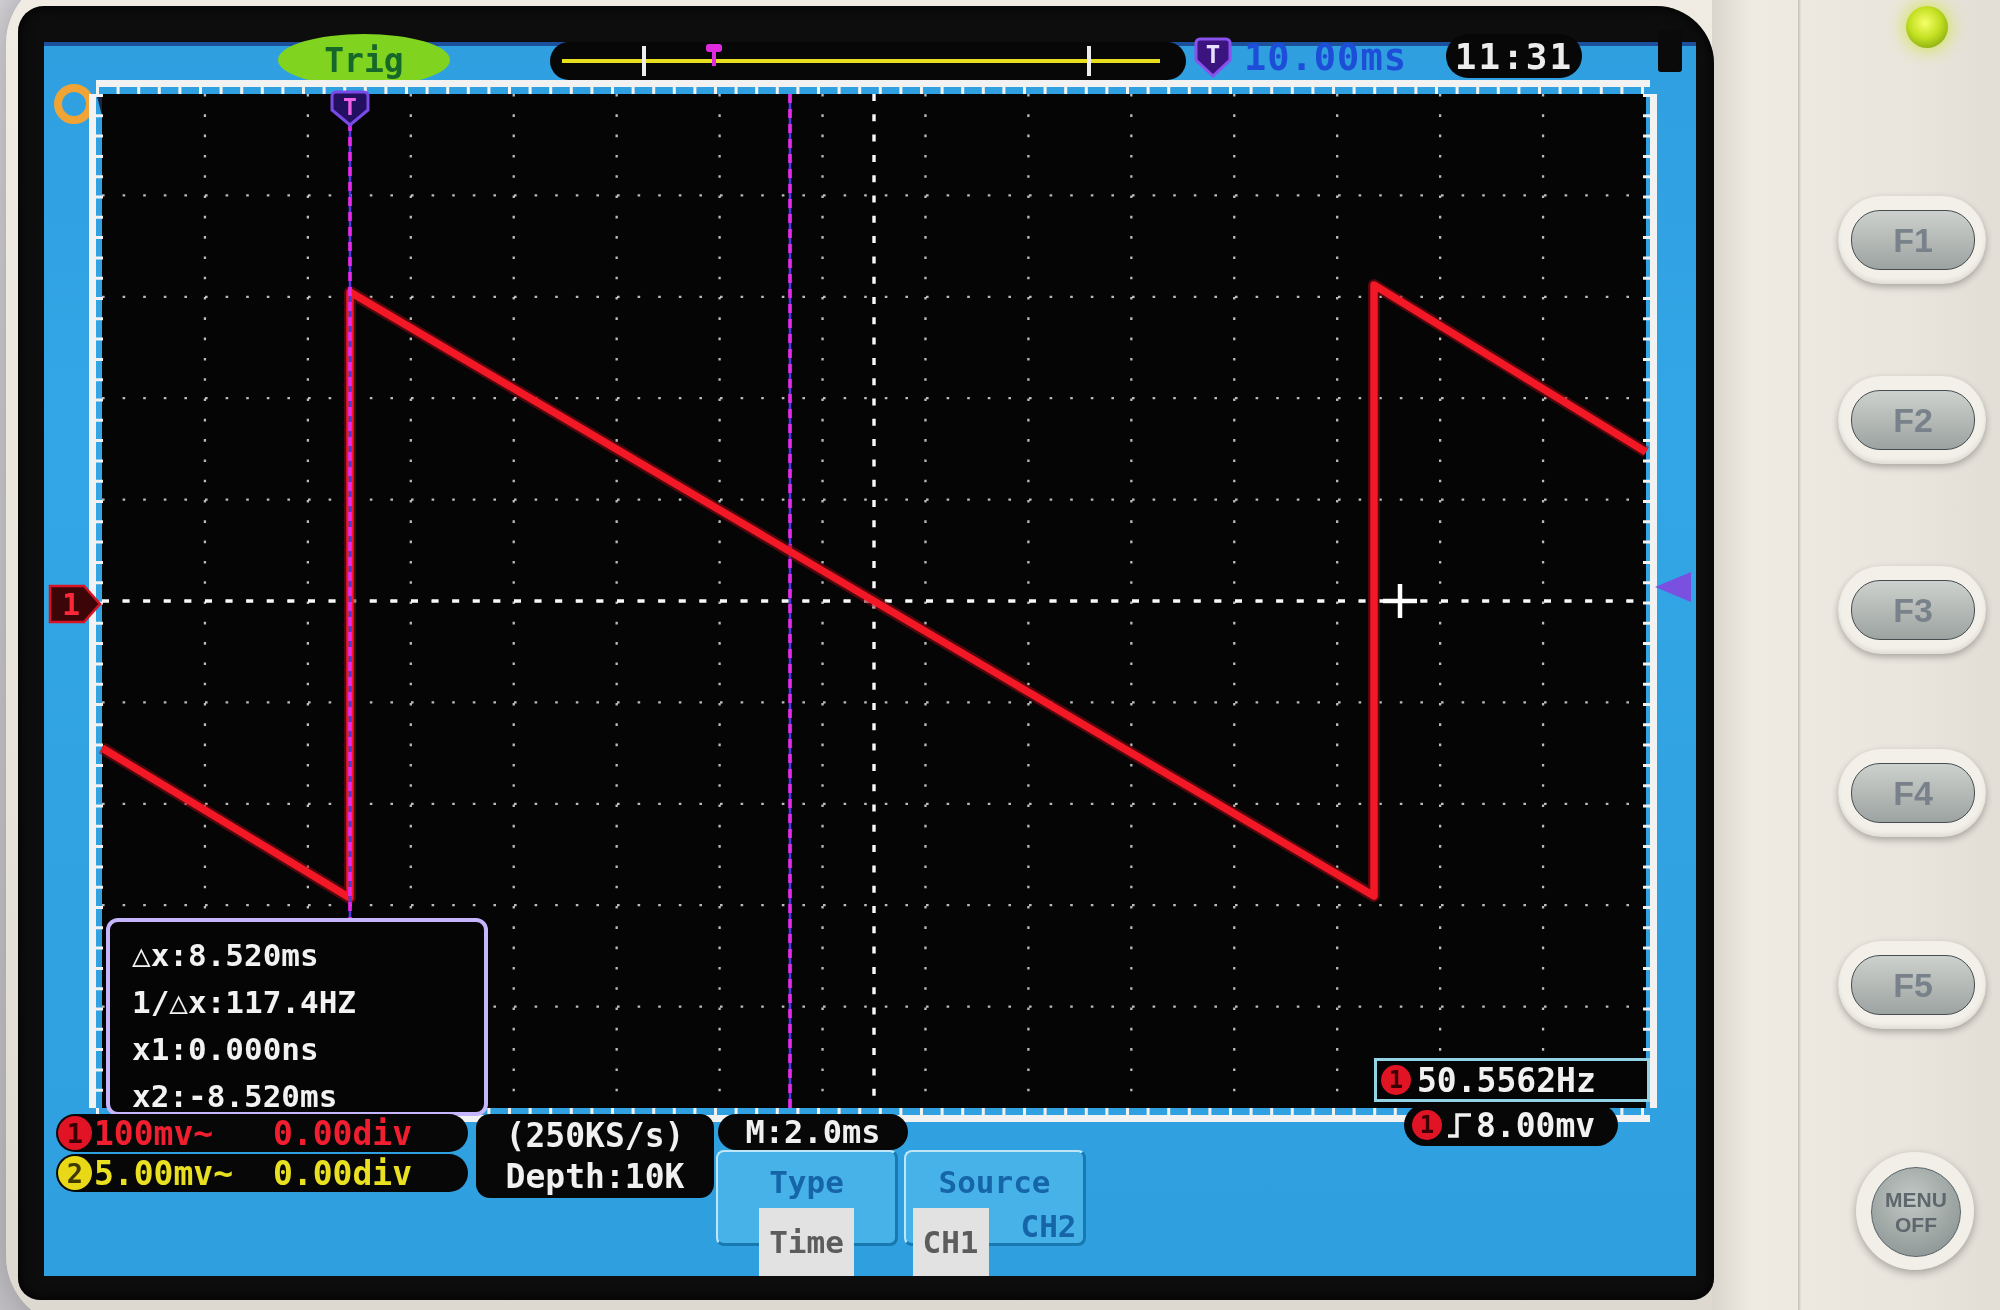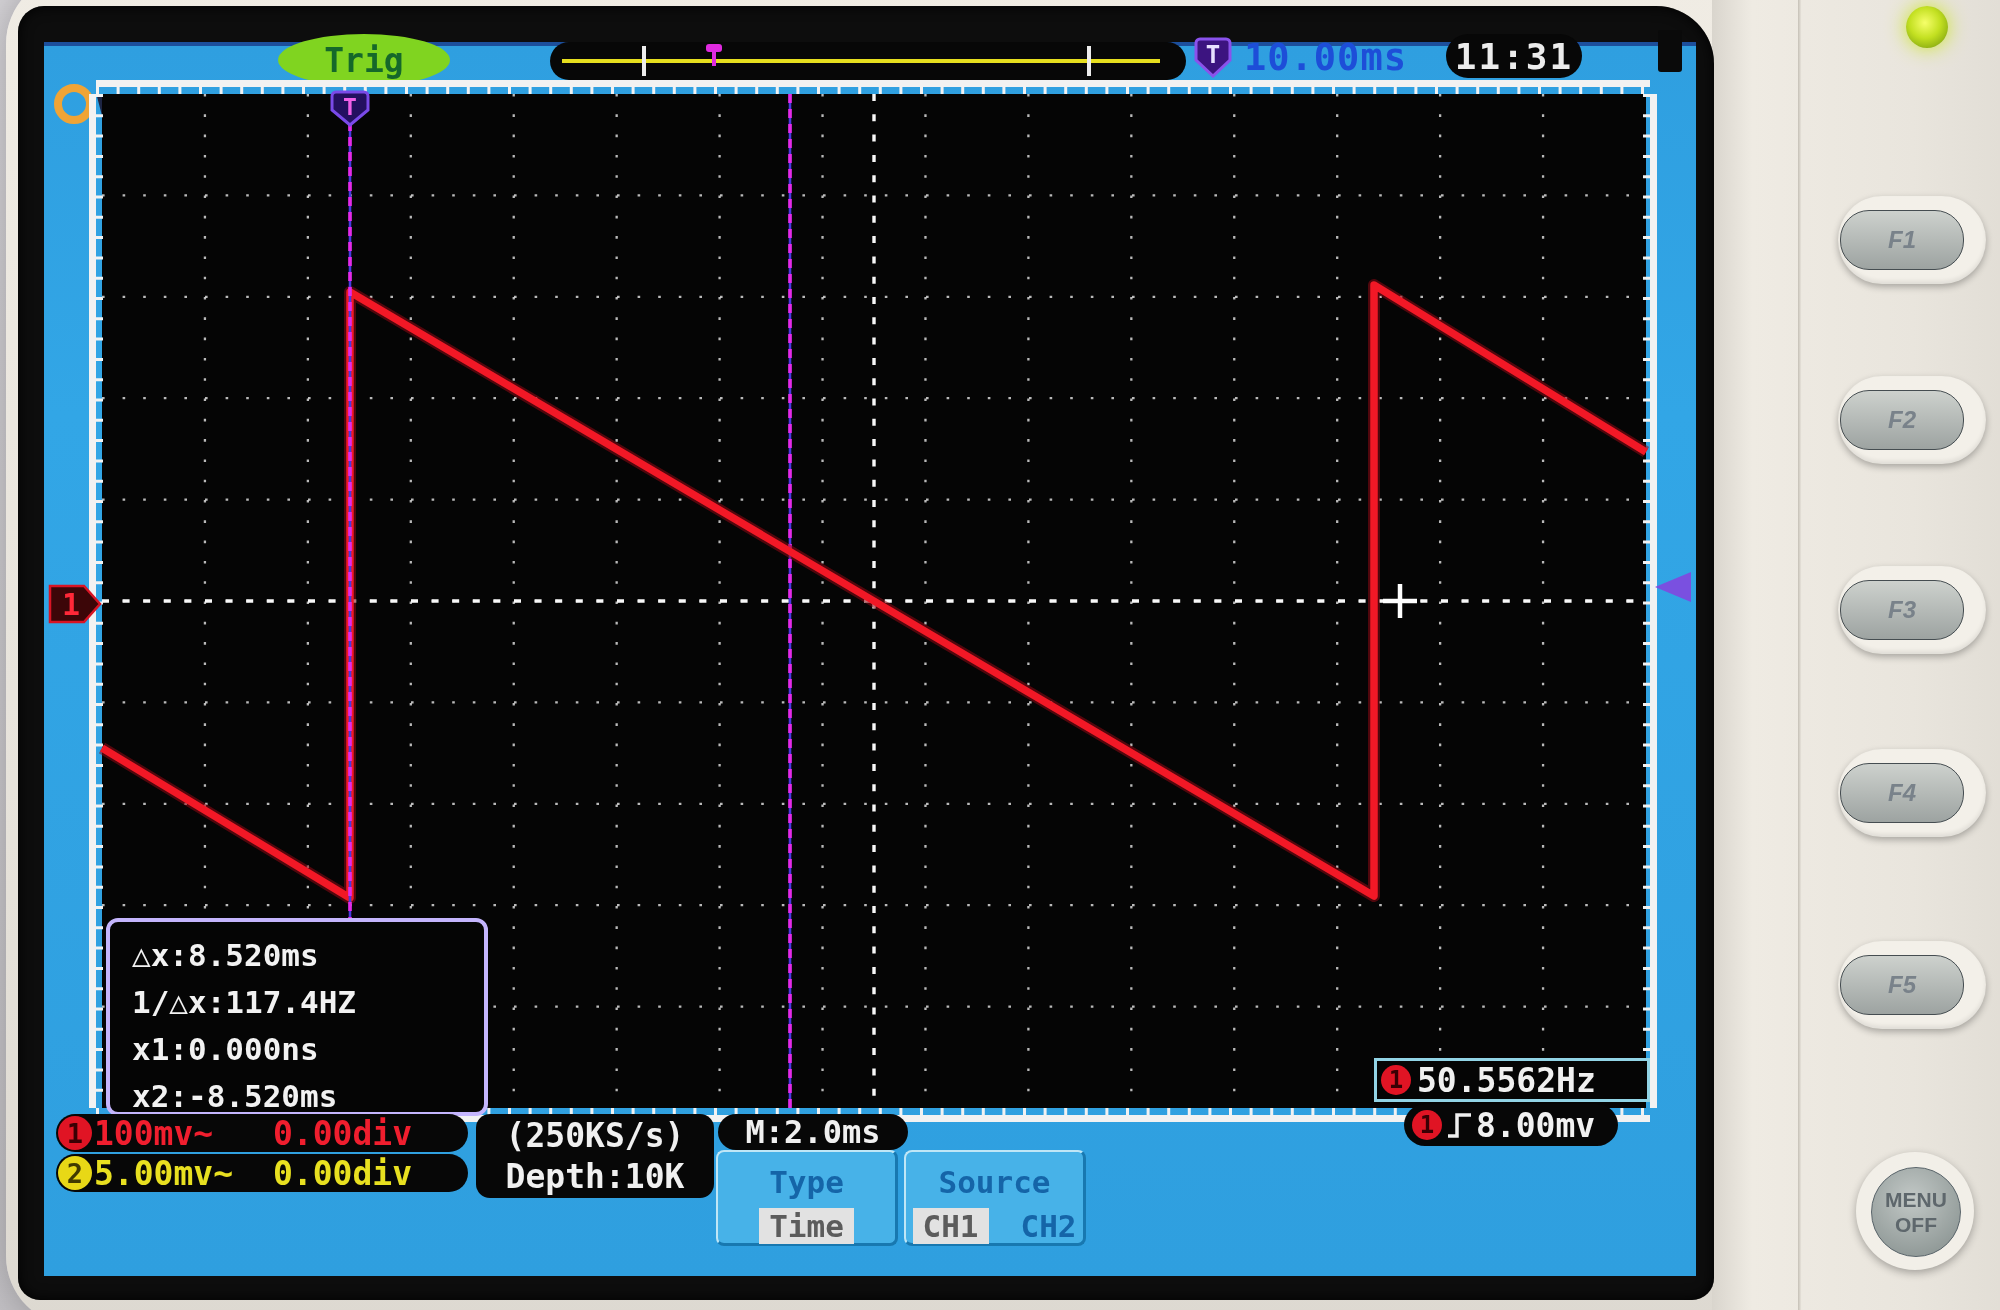--- a/index.html
+++ b/index.html
@@ -61,31 +61,31 @@
   #trig-level-box .badge{width:30px;height:30px;font-size:24px;margin:0 4px 0 8px;}
   #trig-level-value{color:#f2f2f2;font-size:33px;font-weight:bold;margin-left:2px;}
 
   
   .menu-panel{top:1150px;width:182px;height:96px;background:#47b2e8;border-radius:8px;
               border-top:2px solid #bfe6f6;border-left:2px solid #bfe6f6;border-right:3px solid #1878b0;border-bottom:3px solid #1878b0;
               box-sizing:border-box;display:flex;flex-direction:column;align-items:center;}
   #menu-type{left:716px;}
   #menu-source{left:904px;}
   .menu-label{color:#1565a8;font-size:31px;font-weight:bold;margin-top:12px;}
-  .menu-valuebox{background:#e2e2e2;color:#5c5c5c;font-size:31px;font-weight:bold;padding:0 10px;margin-top:8px;}
+  .menu-valuebox{background:#e2e2e2;color:#5c5c5c;font-size:31px;font-weight:bold;padding:16px 10px;margin-top:8px;}
   .menu-row{display:flex;align-items:flex-start;margin-top:8px;gap:32px;}
   .menu-alt{color:#1565a8;font-size:31px;font-weight:bold;}
 
   
   #led{left:1906px;top:6px;width:42px;height:42px;border-radius:50%;
        background:radial-gradient(circle at 45% 40%,#f6ff6a,#c3e021 45%,#8aac12 80%);box-shadow:0 0 20px #cde62c;}
   .fkey-outer{left:1838px;width:148px;height:88px;background:#f3f0e9;border-radius:44px;box-shadow:0 3px 7px rgba(0,0,0,.28), inset 0 -3px 4px rgba(0,0,0,.08);}
-  .fkey-inner{left:2px;top:14px;width:122px;height:58px;border-radius:29px;background:linear-gradient(180deg,#cdd1cd,#9da3a1);
+  .fkey-inner{left:13px;top:14px;width:122px;height:58px;border-radius:29px;background:linear-gradient(180deg,#cdd1cd,#9da3a1);
               border:1px solid #454d51;display:flex;align-items:center;justify-content:center;
-              font-family:"Liberation Sans",sans-serif;font-size:24px;font-weight:bold;color:#79828a;font-style:italic;}
+              font-family:"Liberation Sans",sans-serif;font-size:34px;font-weight:bold;color:#79828a;}
   #menuoff-outer{left:1856px;top:1152px;width:118px;height:118px;border-radius:50%;background:#f2efe8;box-shadow:0 3px 8px rgba(0,0,0,.3);}
   #menuoff-inner{left:15px;top:15px;width:88px;height:88px;border-radius:50%;background:radial-gradient(circle at 45% 35%,#c2c8c6,#929b99 75%);
                  border:1px solid #59646a;display:flex;flex-direction:column;align-items:center;justify-content:center;
                  font-family:"Liberation Sans",sans-serif;font-size:21px;font-weight:bold;color:#5e676c;line-height:25px;}
 </style>
 </head>
 <body>
 
 <div id="stage">
 

